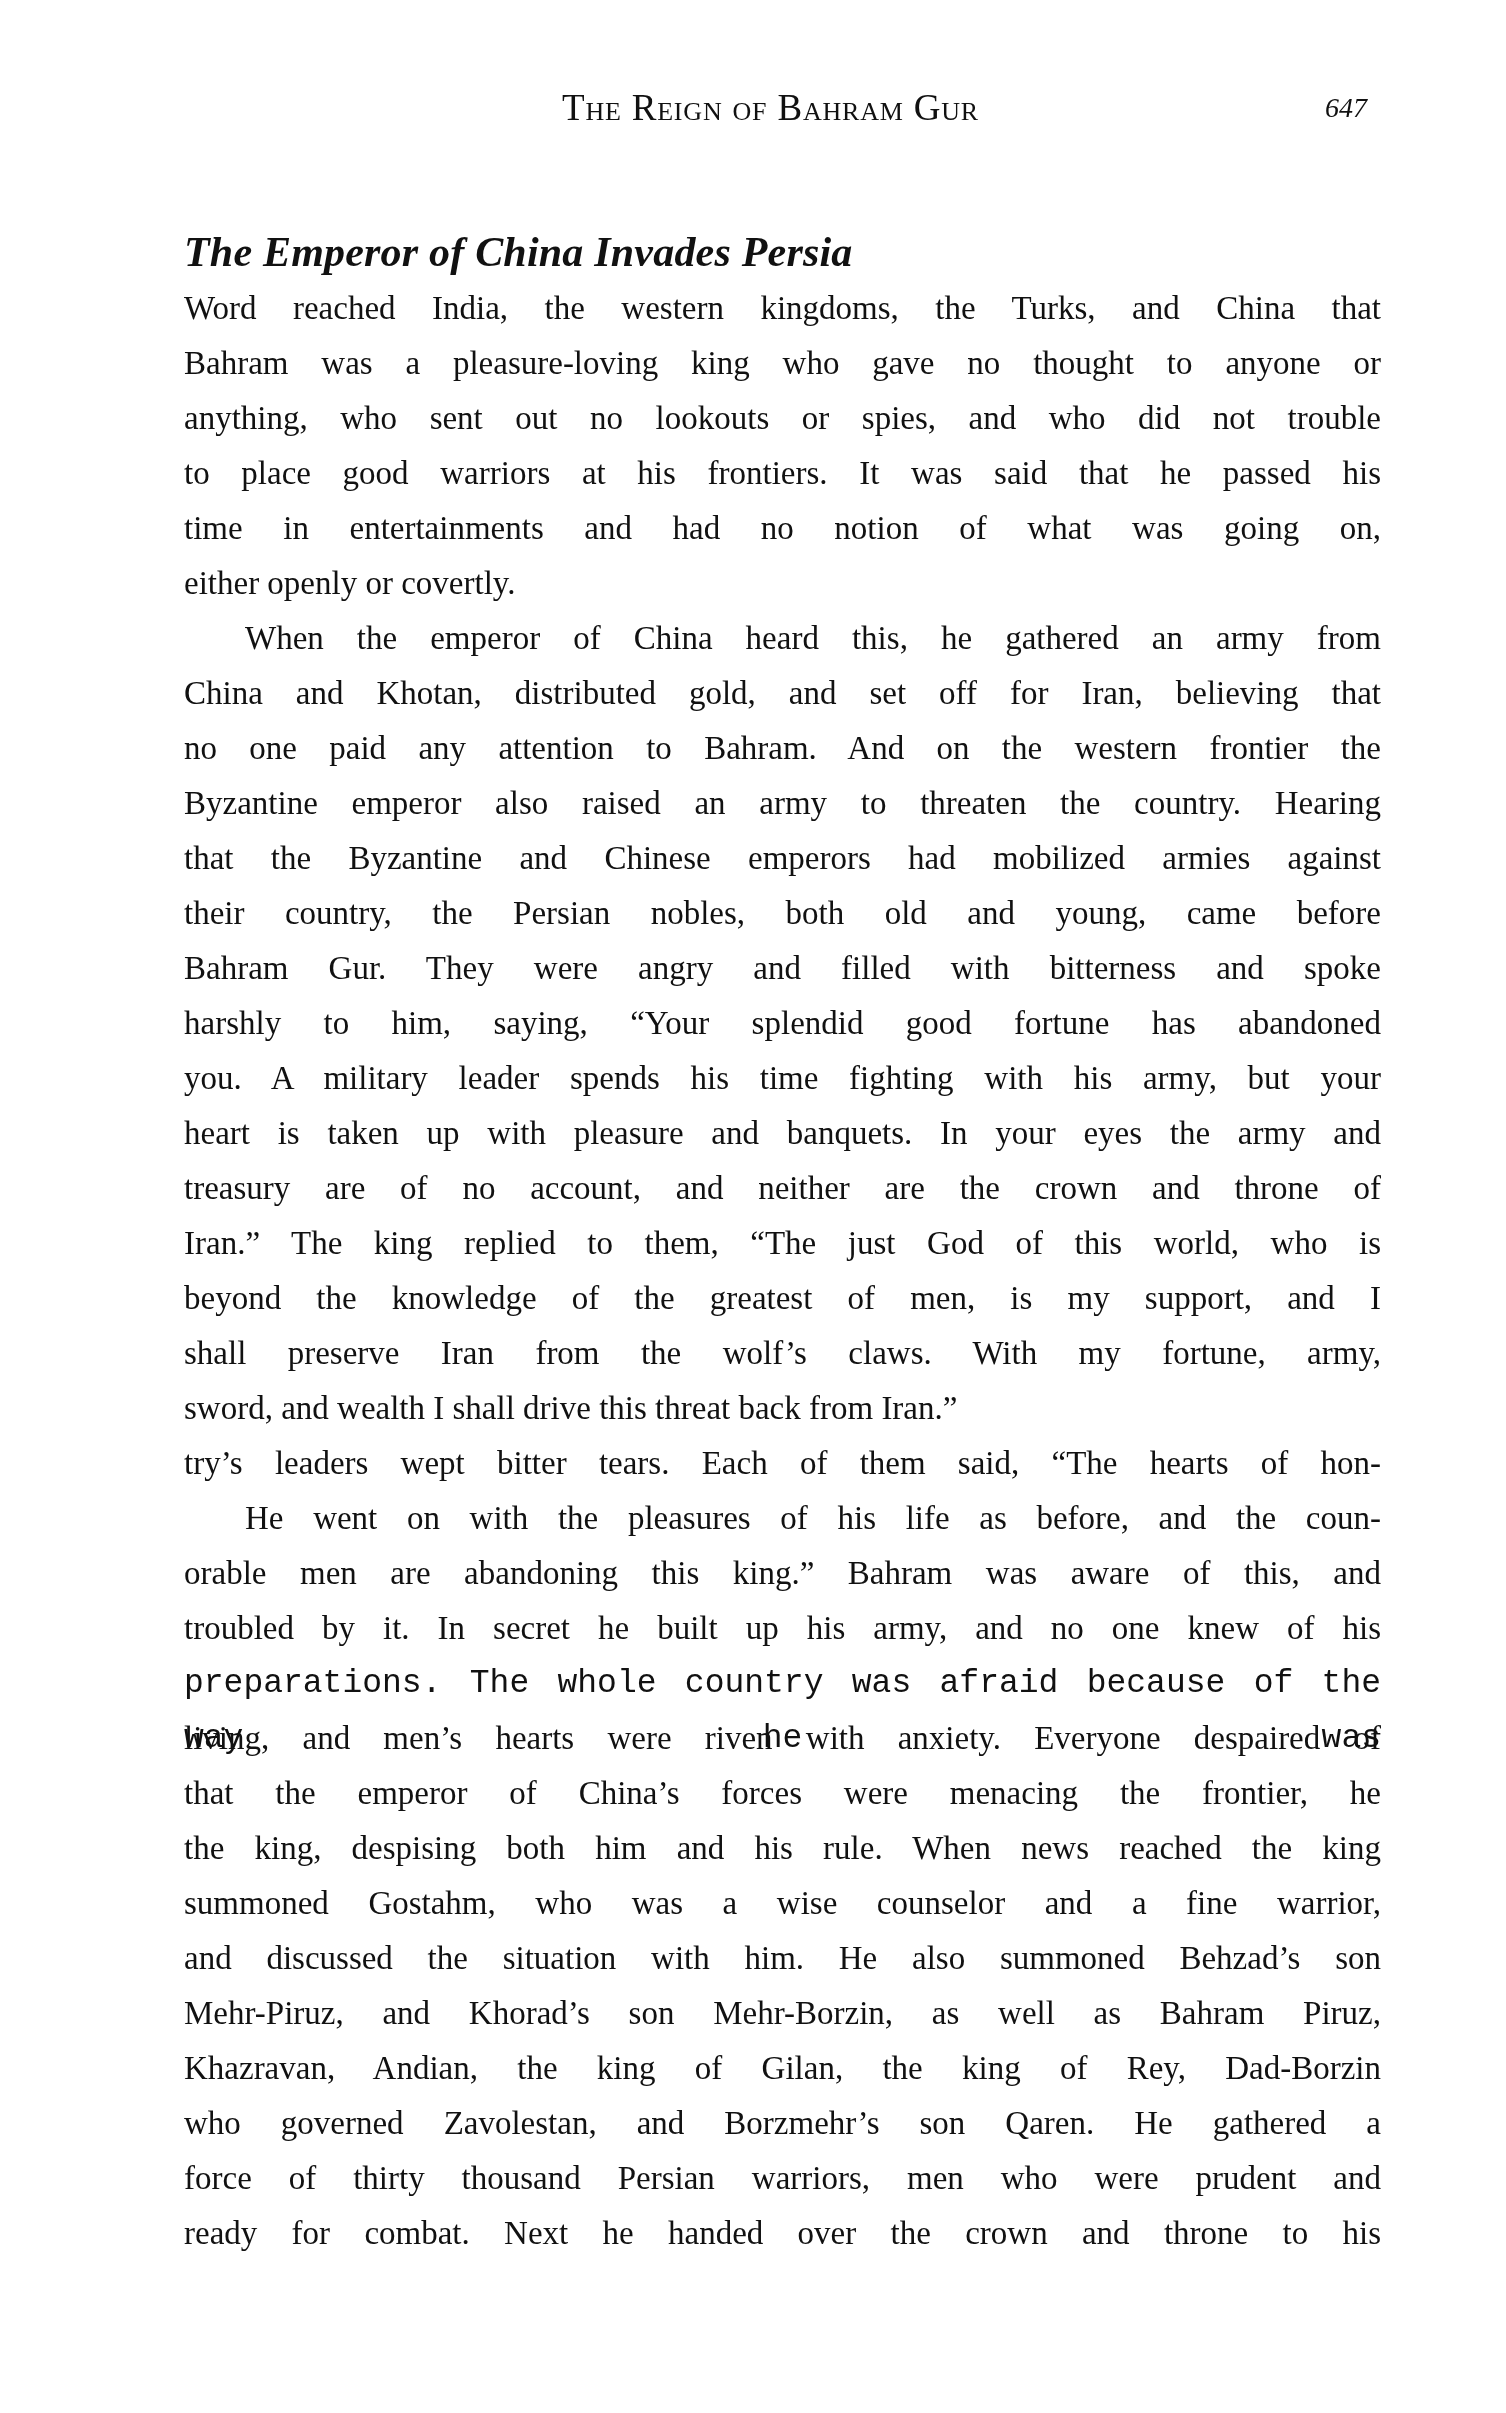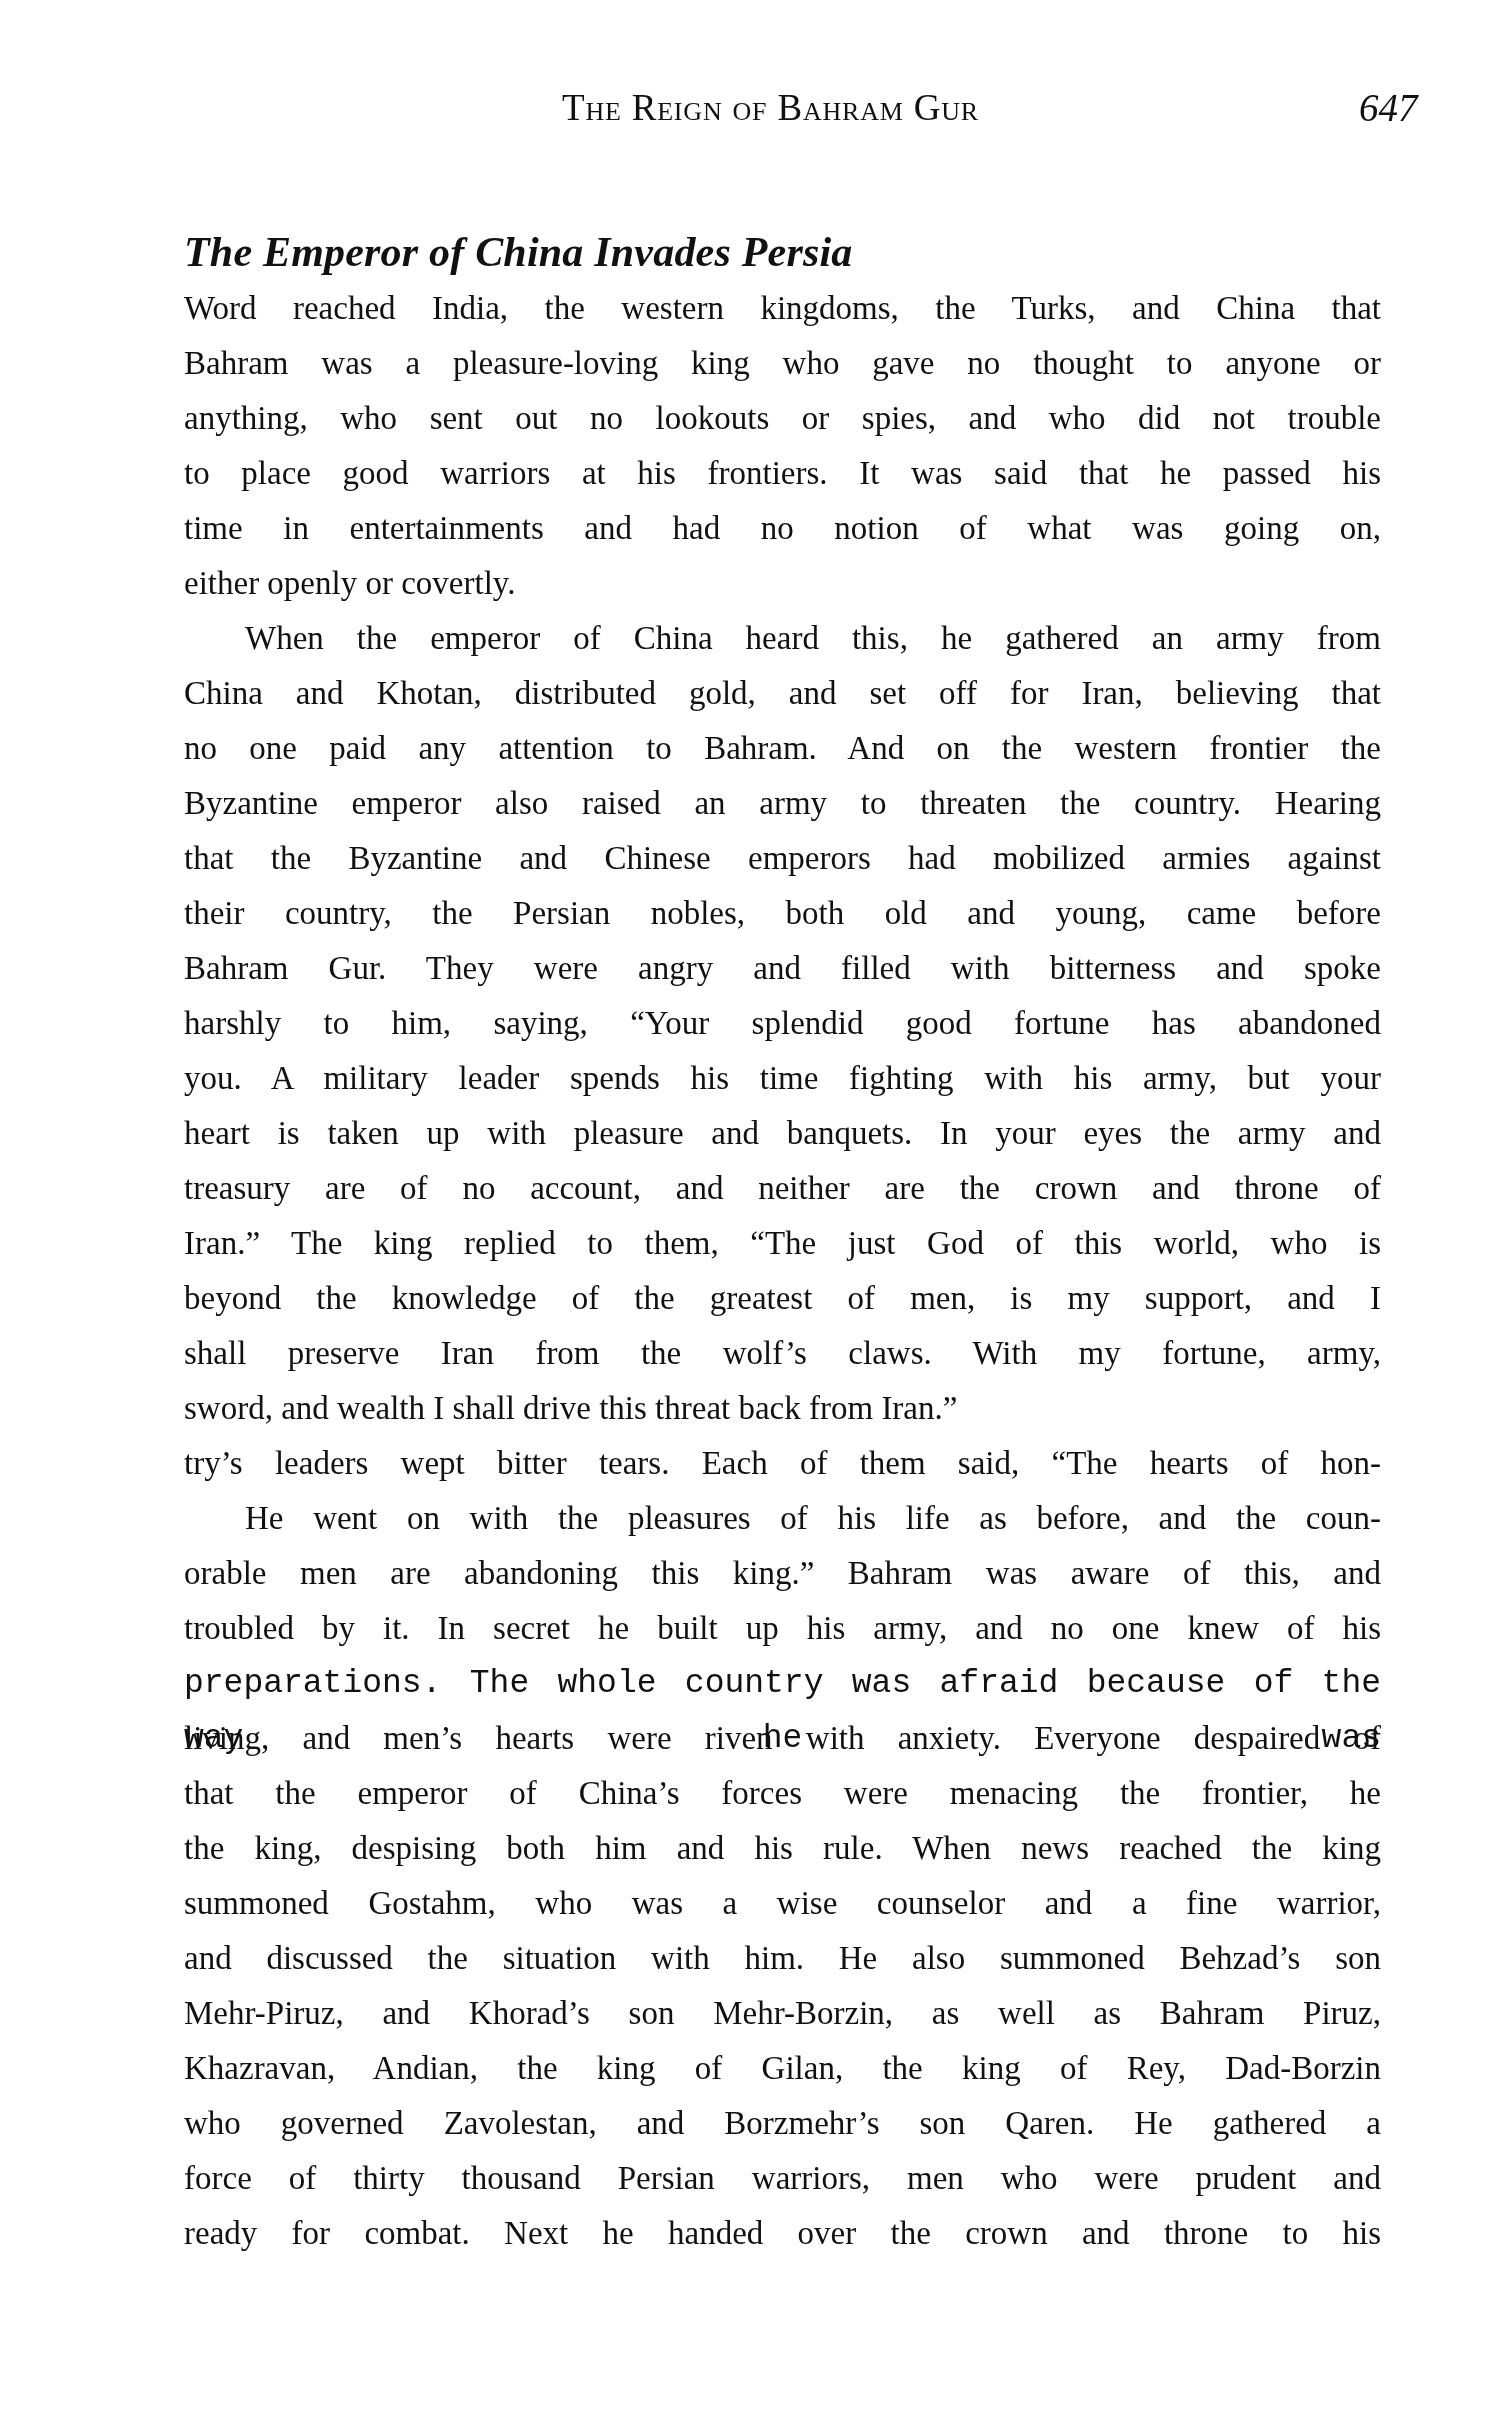--- a/index.html
+++ b/index.html
@@ -1,18 +1,18 @@
 <!DOCTYPE html>
 <html style="font-size:12.5px"><head>
 <meta charset="utf-8">
 <style>
   html, body { margin:0; padding:0; background:#ffffff; }
   body { width:1506px; height:2413px; position:relative; overflow:hidden; color:#111111; font-family:"Liberation Serif", "DejaVu Serif", serif; }
   .running-head { position:absolute; left:562px; top:87px; font-size:37px; letter-spacing:0.8px; font-variant:small-caps; line-height:41px; white-space:nowrap; }
-  .page-number { position:absolute; left:1359px; top:87px; font-size:39px; font-style:italic; line-height:41px; }
+  .page-number { position:absolute; left:1325px; top:87px; font-size:28px; font-style:italic; line-height:41px; }
   .section-heading { position:absolute; left:184px; top:226px; font-size:42px; font-style:italic; font-weight:bold; line-height:52px; white-space:nowrap; letter-spacing:0.2px; }
   .body-text { position:absolute; left:184px; top:281px; width:1197px; font-size:33px; }
   .line { display:block; height:55px; line-height:55px; text-align:justify; text-align-last:justify; white-space:nowrap; overflow:visible; }
   .line.last { text-align-last:left; }
   .line.indent { padding-left:61px; }
 </style>
 </head>
 <body>
 
 <div>

